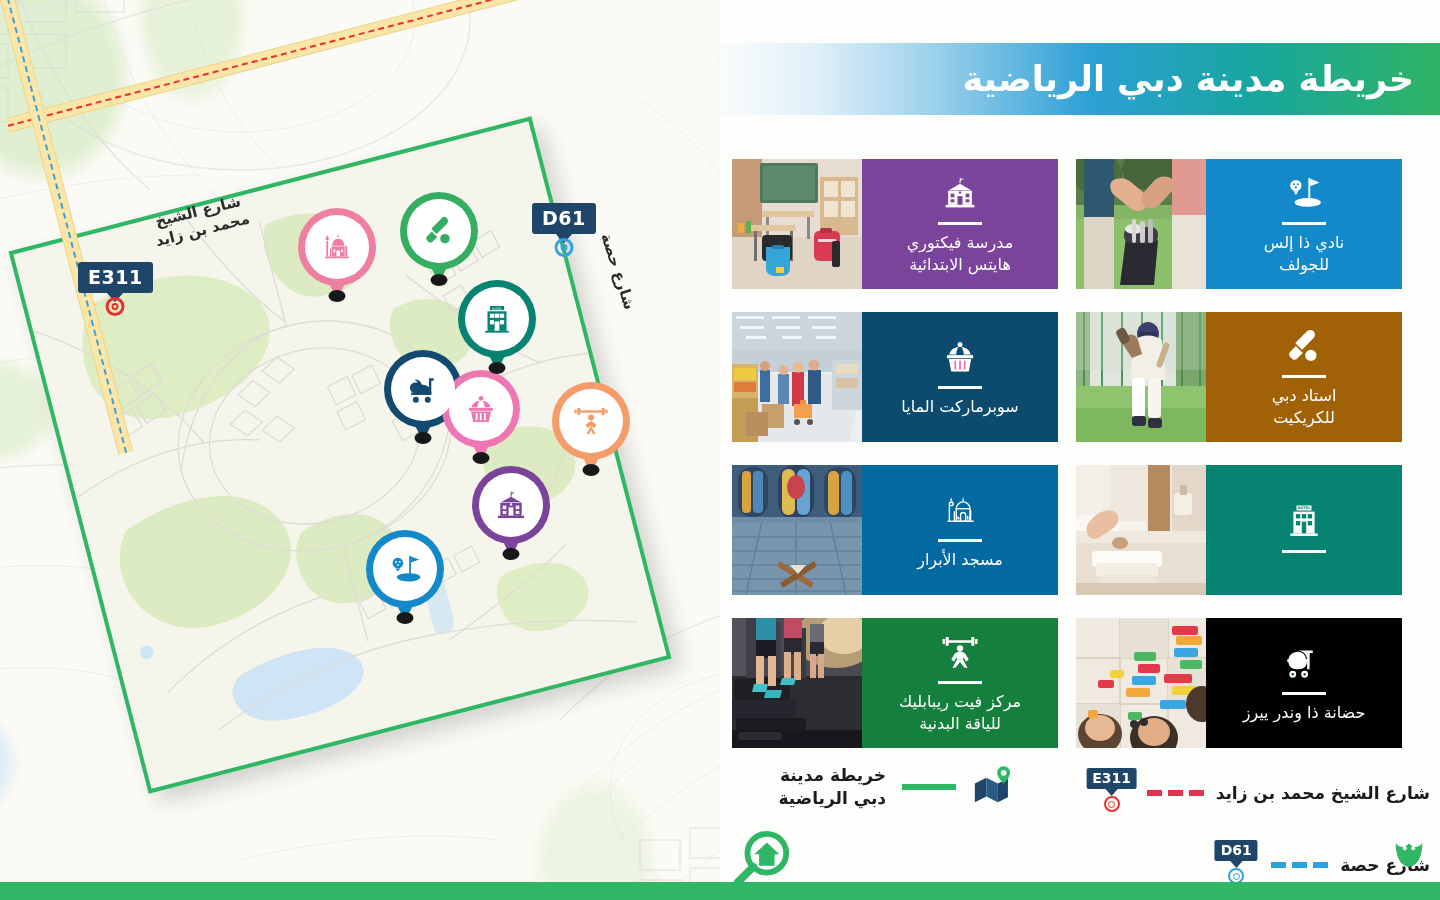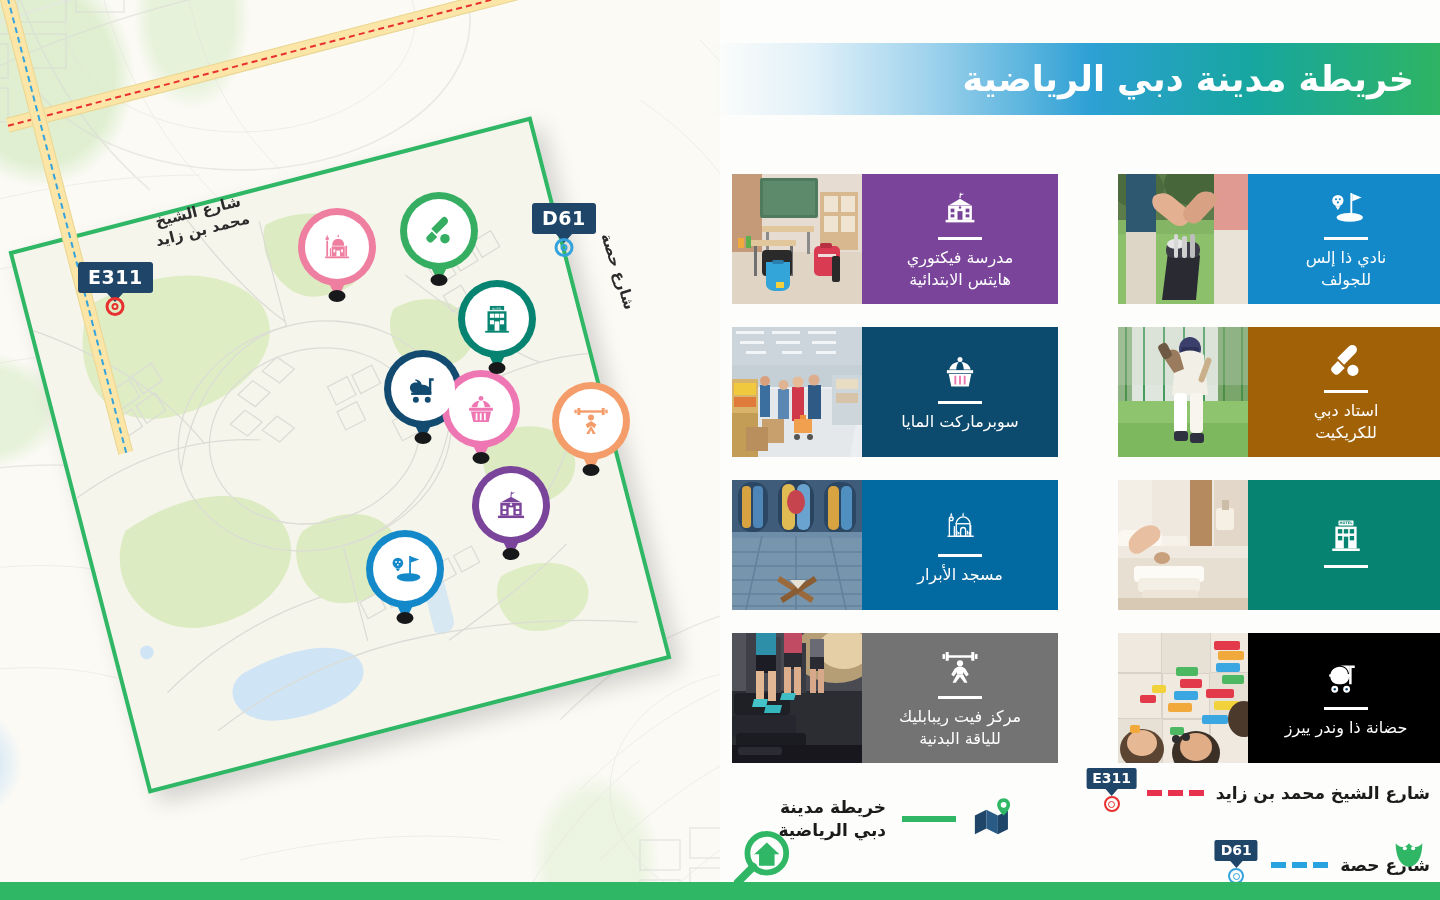--- a/index.html
+++ b/index.html
@@ -134,22 +134,22 @@
       rgba(255,255,255,0) 0%, rgba(219,238,248,.85) 14%,
       #9ed2ec 30%, #2da0d4 52%, #17a6a0 74%, #2eb463 100%);
     display: flex; align-items: center; justify-content: flex-end;
   }
   .header-title {
     color: #ffffff; font-size: 35px; font-weight: 700; direction: rtl;
     padding-right: 26px; letter-spacing: .5px; white-space: nowrap;
   }
 
   .cards-grid {
-    position: absolute; left: 32px; top: 174px; width: 690px;
-    display: grid; grid-template-columns: 326px 326px; gap: 23px 60px;
+    position: absolute; left: 32px; top: 159px; width: 690px;
+    display: grid; grid-template-columns: 326px 326px; gap: 23px 18px;
   }
   .card {
     height: 130px; display: flex; direction: rtl; overflow: hidden;
   }
   .card-text {
     width: 196px; flex: none; display: flex; flex-direction: column;
     align-items: center; justify-content: center; gap: 0; padding: 8px 10px;
   }
   .card-icon { color: #fff; display: flex; align-items: center; justify-content: center; height: 42px; }
   .card-icon svg { width: 40px; height: 40px; }
@@ -185,21 +185,21 @@
     border-top: 8px solid #1f4568;
   }
   .legend-badge .dot {
     position: absolute; left: 50%; top: 28px; transform: translateX(-50%);
     width: 16px; height: 16px; border-radius: 50%; border: 2.5px solid #e8302f;
   }
   .legend-badge .dot::after { content: ""; position: absolute; inset: 2.5px; border-radius: 50%; border: 1.8px solid #e8302f; }
   .legend-badge.blue .dot { border-color: #34a3dd; }
   .legend-badge.blue .dot::after { border-color: #34a3dd; }
 
-  .boundary-row { display: flex; align-items: center; direction: rtl; gap: 16px; margin-top: 32px; }
+  .boundary-row { display: flex; align-items: center; direction: rtl; gap: 16px; }
   .boundary-line { width: 54px; height: 6px; background: #2fb765; }
   .boundary-text {
     color: #1b1b1b; font-size: 17px; font-weight: 700; direction: rtl;
     line-height: 1.35; text-align: right; white-space: pre-line;
   }
   .map-folded-icon svg { width: 46px; height: 46px; }
   .logo-mark { position: absolute; left: 12px; top: 66px; }
   .logo-mark svg { width: 62px; height: 62px; }
 
   .bottom-bar {
@@ -762,21 +762,21 @@
             <rect x="20" y="98" width="62" height="14" rx="4" fill="#f4efe4"></rect>
             <rect x="24" y="110" width="56" height="12" rx="4" fill="#ece5d8"></rect>
             <path d="M14 56c8-10 20-14 26-8 5 5 2 12-4 16l-12 8c-6 4-12 1-13-5-1-4 0-8 3-11z" fill="#e8bfa0"></path>
             <ellipse cx="44" cy="78" rx="8" ry="6" fill="#c9a07c"></ellipse>
             <rect x="0" y="118" width="130" height="12" fill="#d8c9b4"></rect>
           </svg>
         </div>
       </div>
 
       <div class="card">
-        <div class="card-text" style="background:#737373">
+        <div class="card-text" style="background:#15803d">
           <div class="card-icon">
             <svg viewBox="0 0 64 64" fill="#fff">
                 <rect x="12" y="13" width="40" height="4" rx="1"></rect>
                 <rect x="9" y="8" width="5" height="14" rx="1"></rect>
                 <rect x="50" y="8" width="5" height="14" rx="1"></rect>
                 <rect x="4" y="11" width="4" height="8" rx="1"></rect>
                 <rect x="56" y="11" width="4" height="8" rx="1"></rect>
                 <circle cx="32" cy="26" r="5"></circle>
                 <path d="M32 31c-4 0-8 2-10 6l-4 7 4 3 5-7v4h10v-4l5 7 4-3-4-7c-2-4-6-6-10-6z"></path>
                 <path d="M27 44l-7 13h5l7-9 7 9h5l-7-13z"></path>

